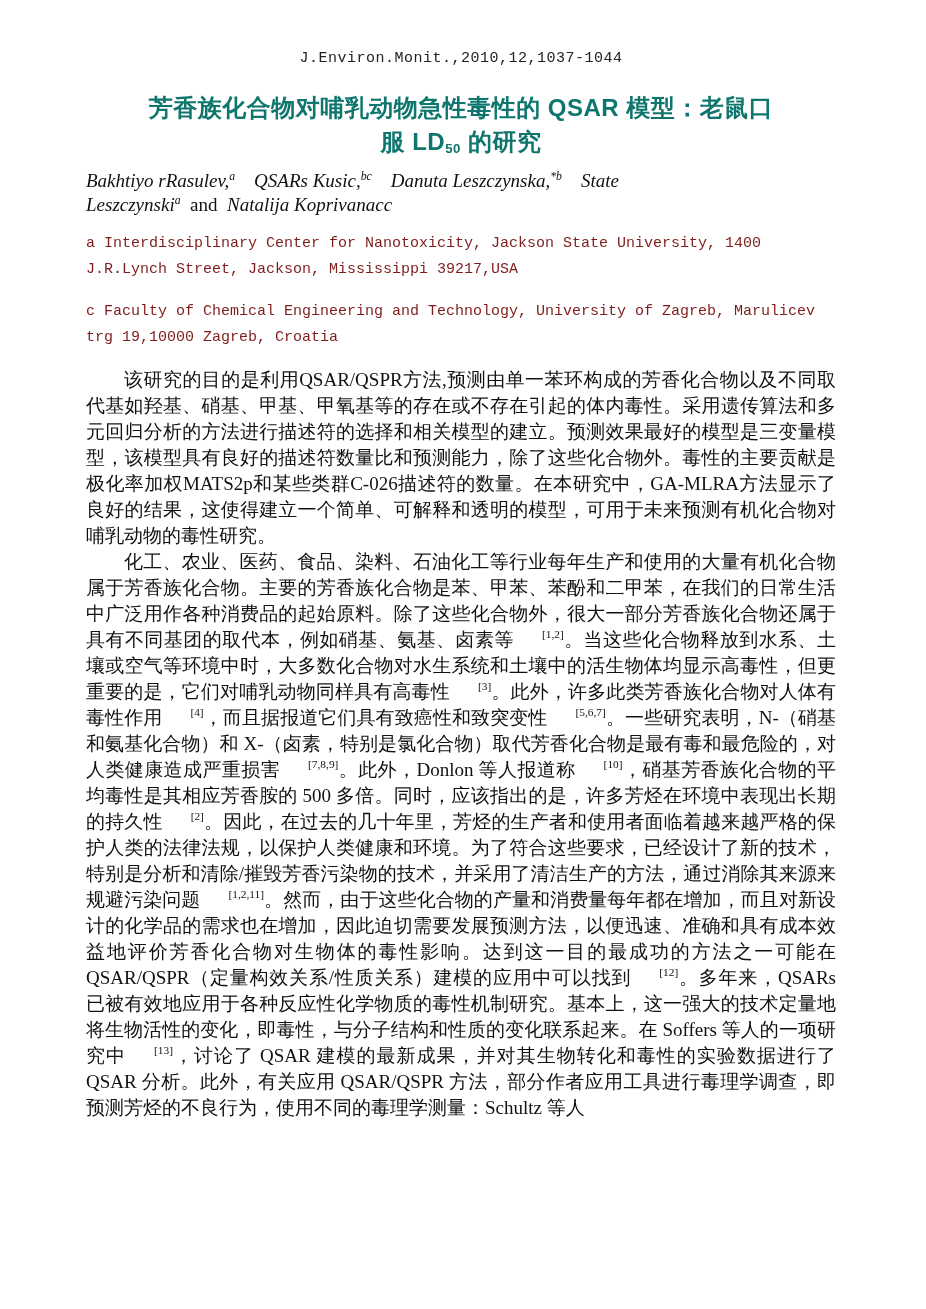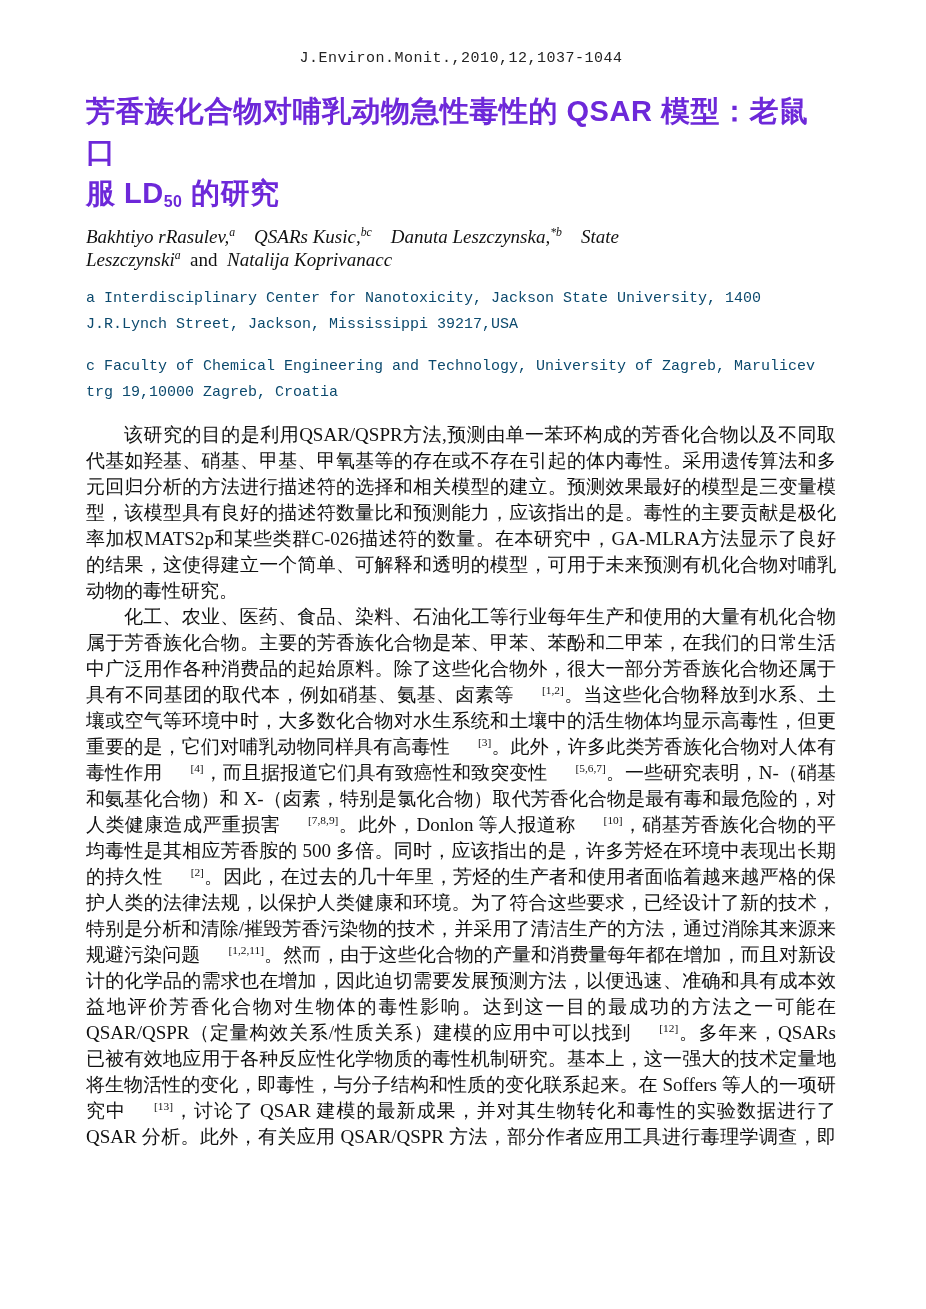--- a/index.html
+++ b/index.html
@@ -23,24 +23,24 @@
     font-family: "Liberation Mono", "DejaVu Sans Mono", monospace;
     font-size: 15px;
     letter-spacing: 0.5px;
     color: #222;
     margin: 0 0 24px 0;
     white-space: pre-wrap;
   }
   .paper-title {
     font-family: "Liberation Sans", "DejaVu Sans", sans-serif;
     font-weight: bold;
-    font-size: 29px;
+    font-size: 24px;
     line-height: 1.42;
-    text-align: left;
-    color: #6d28d9;
+    text-align: center;
+    color: #0f766e;
     margin: 0 0 10px 0;
     letter-spacing: 0.5px;
   }
   .paper-title sub {
     font-size: 0.55em;
     vertical-align: -0.25em;
     margin-top: 11px;
   }
   .authors {
     font-family: "Liberation Serif", "DejaVu Serif", serif;
@@ -55,21 +55,21 @@
     font-size: 0.62em;
     font-style: italic;
     vertical-align: super;
     line-height: 0;
   }
   .affiliation {
     font-family: "Liberation Mono", "DejaVu Sans Mono", monospace;
     font-size: 15px;
     line-height: 26px;
     margin: 0 0 16px 0;
-    color: #0c4a6e;
+    color: #7f1d1d;
     white-space: pre-wrap;
     word-break: break-word;
   }
   .abstract {
     font-family: "Liberation Serif", "DejaVu Serif", serif;
     font-size: 19px;
     line-height: 26px;
     text-align: justify;
     text-indent: 2em;
     margin: 6px 0 0 0;
@@ -112,18 +112,18 @@
     <span><span>服 LD</span><sub>50</sub><span> 的研究</span></span>
   </h1>
 
   <p class="authors"><span class="it">Bakhtiyo rRasulev,</span><sup>a</sup><span>    </span><span class="it">QSARs Kusic,</span><sup>bc</sup><span>    </span><span class="it">Danuta Leszczynska,</span><sup>*b</sup><span>    </span><span class="it">State</span><br><span class="it">Leszczynski</span><sup>a</sup><span>  and  </span><span class="it">Natalija Koprivanacc</span></p>
 
   <p class="affiliation">a Interdisciplinary Center for Nanotoxicity, Jackson State University, 1400 J.R.Lynch Street, Jackson, Mississippi 39217,USA</p>
 
 
   <p class="affiliation">c Faculty of Chemical Engineering and Technology, University of Zagreb, Marulicev trg 19,10000 Zagreb, Croatia</p>
 
-  <p class="abstract">该研究的目的是利用QSAR/QSPR方法,预测由单一苯环构成的芳香化合物以及不同取代基如羟基、硝基、甲基、甲氧基等的存在或不存在引起的体内毒性。采用遗传算法和多元回归分析的方法进行描述符的选择和相关模型的建立。预测效果最好的模型是三变量模型，该模型具有良好的描述符数量比和预测能力，应该指出的是。毒性的主要贡献是极化率加权MATS2p和某些类群C-026描述符的数量。在本研究中，GA-MLRA方法显示了良好的结果，这使得建立一个简单、可解释和透明的模型，可用于未来预测有机化合物对哺乳动物的毒性研究。</p>
+  <p class="abstract">该研究的目的是利用QSAR/QSPR方法,预测由单一苯环构成的芳香化合物以及不同取代基如羟基、硝基、甲基、甲氧基等的存在或不存在引起的体内毒性。采用遗传算法和多元回归分析的方法进行描述符的选择和相关模型的建立。预测效果最好的模型是三变量模型，该模型具有良好的描述符数量比和预测能力，除了这些化合物外。毒性的主要贡献是极化率加权MATS2p和某些类群C-026描述符的数量。在本研究中，GA-MLRA方法显示了良好的结果，这使得建立一个简单、可解释和透明的模型，可用于未来预测有机化合物对哺乳动物的毒性研究。</p>
 
 
   <p class="body-paragraph"><span>化工、农业、医药、食品、染料、石油化工等行业每年生产和使用的大量有机化合物属于芳香族化合物。主要的芳香族化合物是苯、甲苯、苯酚和二甲苯，在我们的日常生活中广泛用作各种消费品的起始原料。除了这些化合物外，很大一部分芳香族化合物还属于具有不同基团的取代本，例如硝基、氨基、卤素等</span><sup>[1,2]</sup><span>。当这些化合物释放到水系、土壤或空气等环境中时，大多数化合物对水生系统和土壤中的活生物体均显示高毒性，但更重要的是，它们对哺乳动物同样具有高毒性</span><sup>[3]</sup><span>。此外，许多此类芳香族化合物对人体有毒性作用</span><sup>[4]</sup><span>，而且据报道它们具有致癌性和致突变性</span><sup>[5,6,7]</sup><span>。一些研究表明，N-（硝基和氨基化合物）和 X-（卤素，特别是氯化合物）取代芳香化合物是最有毒和最危险的，对人类健康造成严重损害</span><sup>[7,8,9]</sup><span>。此外，Donlon 等人报道称</span><sup>[10]</sup><span>，硝基芳香族化合物的平均毒性是其相应芳香胺的 500 多倍。同时，应该指出的是，许多芳烃在环境中表现出长期的持久性</span><sup>[2]</sup><span>。因此，在过去的几十年里，芳烃的生产者和使用者面临着越来越严格的保护人类的法律法规，以保护人类健康和环境。为了符合这些要求，已经设计了新的技术，特别是分析和清除/摧毁芳香污染物的技术，并采用了清洁生产的方法，通过消除其来源来规避污染问题</span><sup>[1,2,11]</sup><span>。然而，由于这些化合物的产量和消费量每年都在增加，而且对新设计的化学品的需求也在增加，因此迫切需要发展预测方法，以便迅速、准确和具有成本效益地评价芳香化合物对生物体的毒性影响。达到这一目的最成功的方法之一可能在QSAR/QSPR（定量构效关系/性质关系）建模的应用中可以找到</span><sup>[12]</sup><span>。多年来，QSARs 已被有效地应用于各种反应性化学物质的毒性机制研究。基本上，这一强大的技术定量地将生物活性的变化，即毒性，与分子结构和性质的变化联系起来。在 Soffers 等人的一项研究中</span><sup>[13]</sup><span>，讨论了 QSAR 建模的最新成果，并对其生物转化和毒性的实验数据进行了 QSAR 分析。此外，有关应用 QSAR/QSPR 方法，部分作者应用工具进行毒理学调查，即预测芳烃的不良行为，使用不同的毒理学测量：Schultz 等人</span></p>
 
 </div>
 
 </body></html>

